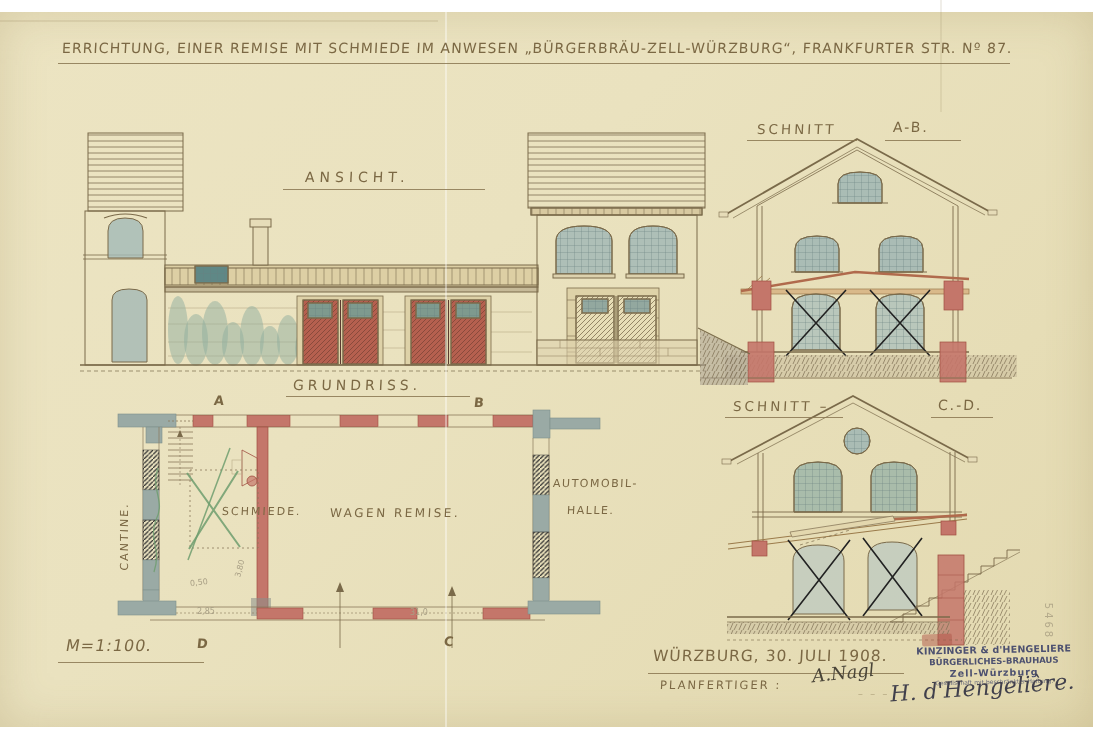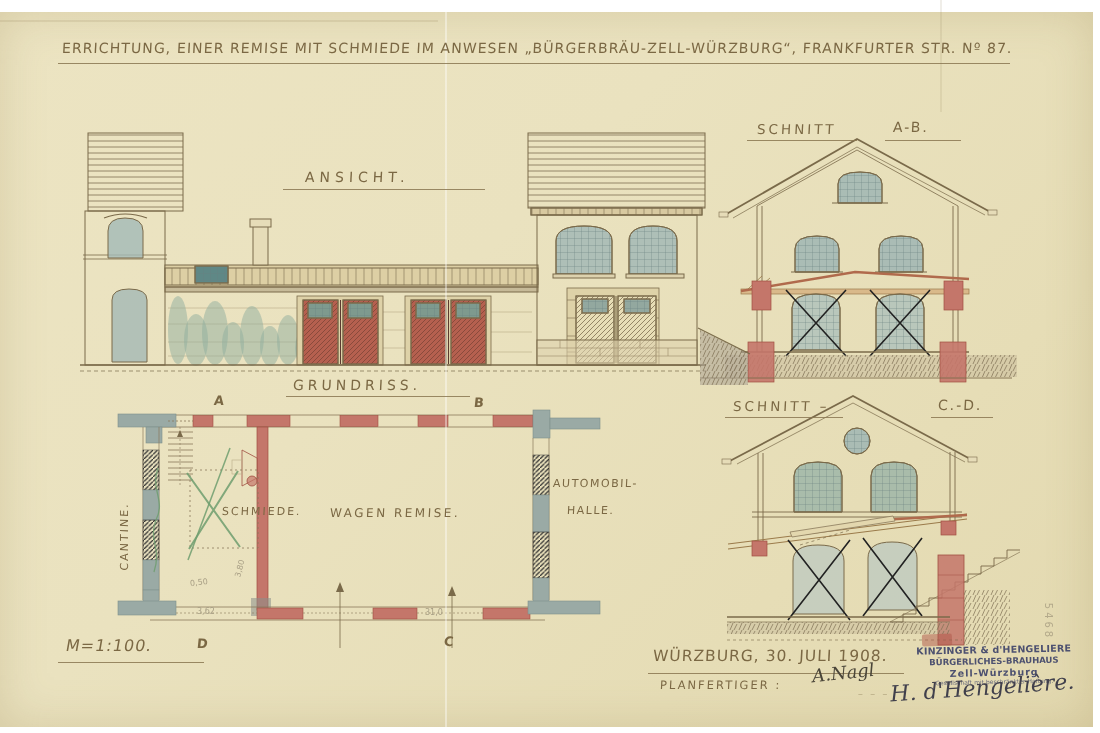--- a/index.html
+++ b/index.html
@@ -50,21 +50,21 @@
   #stamp-sig{left:890px;top:674px;width:215px;font-size:22px;color:#41404c;
              transform:rotate(-4deg);}
   #seal{position:absolute;left:922px;top:634px;width:30px;height:12px;
         background:rgba(176,88,74,.5);border-radius:2px;transform:rotate(-2deg);}
   #archive{left:1030px;top:616px;font-size:10px;letter-spacing:3px;color:#b3a98a;
            transform:rotate(90deg);}
   .crease-v{position:absolute;top:0;width:2px;height:733px;background:rgba(255,255,255,.4);}
   #dim1{left:190px;top:578px;transform:rotate(-6deg);}
   #dim2{left:197px;top:607px;}
   #dim3{left:231px;top:564px;transform:rotate(-75deg);}
-  #dim4{left:425px;top:608px;}
+  #dim4{left:410px;top:608px;}
 </style>
 </head>
 <body>
 
 <div id="stage">
  <div id="paper"></div>
 
  <svg width="1100" height="733" viewBox="0 0 1100 733">
   <defs>
    <pattern id="roofh" width="7" height="6" patternUnits="userSpaceOnUse">
@@ -371,21 +371,21 @@
  <div class="lbl" id="auto1">AUTOMOBIL-</div>
  <div class="lbl" id="auto2">HALLE.</div>
  <div class="lbl" id="cantine">CANTINE.</div>
 
  <div class="marker" style="left:214px;top:393px">A</div>
  <div class="marker" style="left:474px;top:395px">B</div>
  <div class="marker" style="left:444px;top:634px">C</div>
  <div class="marker" style="left:197px;top:636px">D</div>
 
  <div class="pencil" id="dim1">0,50</div>
- <div class="pencil" id="dim2">3,62</div>
+ <div class="pencil" id="dim2">2,85</div>
  <div class="pencil" id="dim3">3,80</div>
  <div class="pencil" id="dim4">31,0</div>
 
  <div class="lbl" id="scale">M=1:100.</div>
  <div class="rule" id="scale-rule"></div>
 
  <div class="lbl" id="placedate">WÜRZBURG, 30. JULI 1908.</div>
  <div class="rule" id="placedate-rule"></div>
  <div class="lbl" id="maker">PLANFERTIGER :</div>
  <div class="lbl cursive" id="maker-sig">A.Nagl</div>

